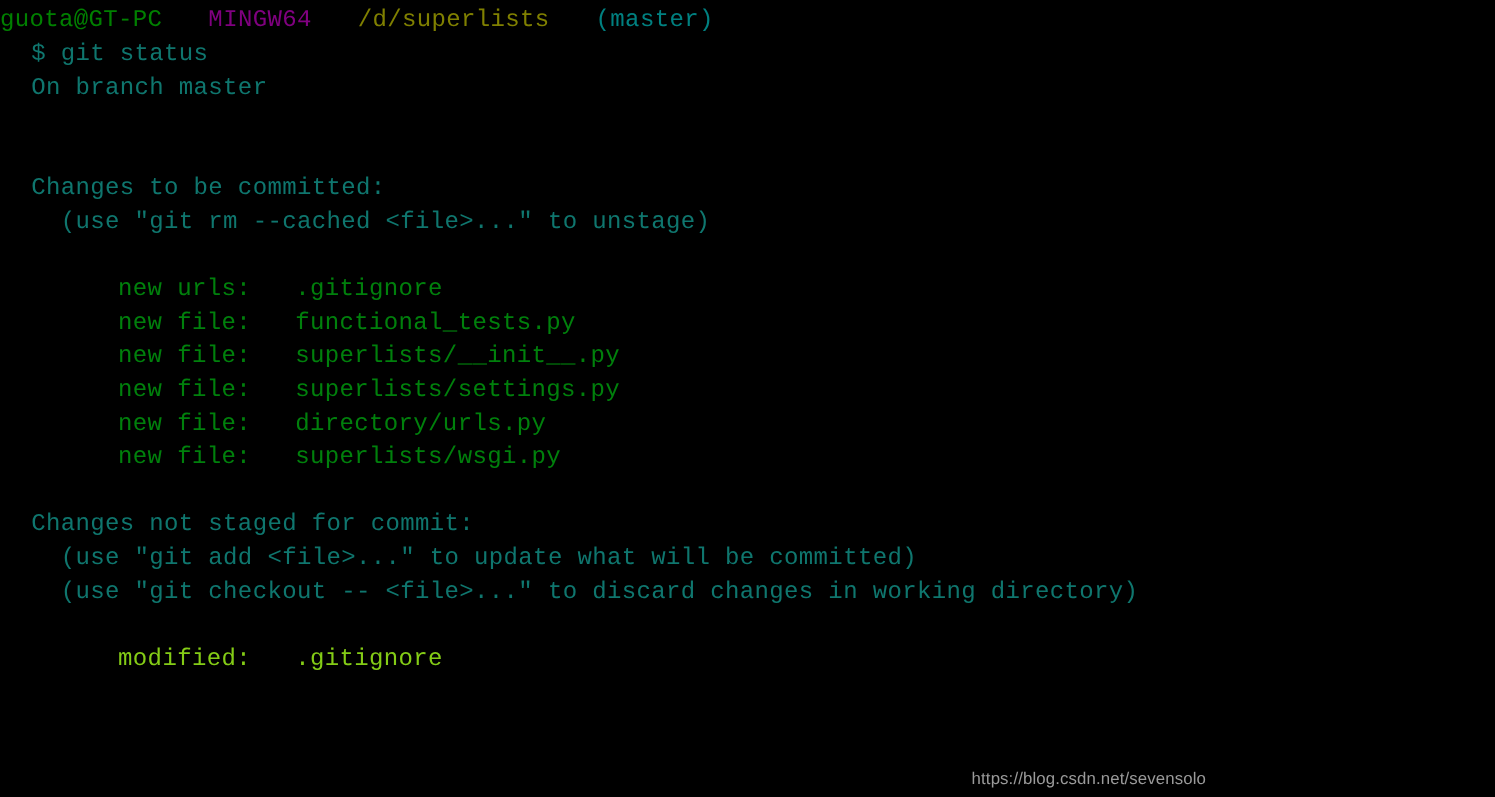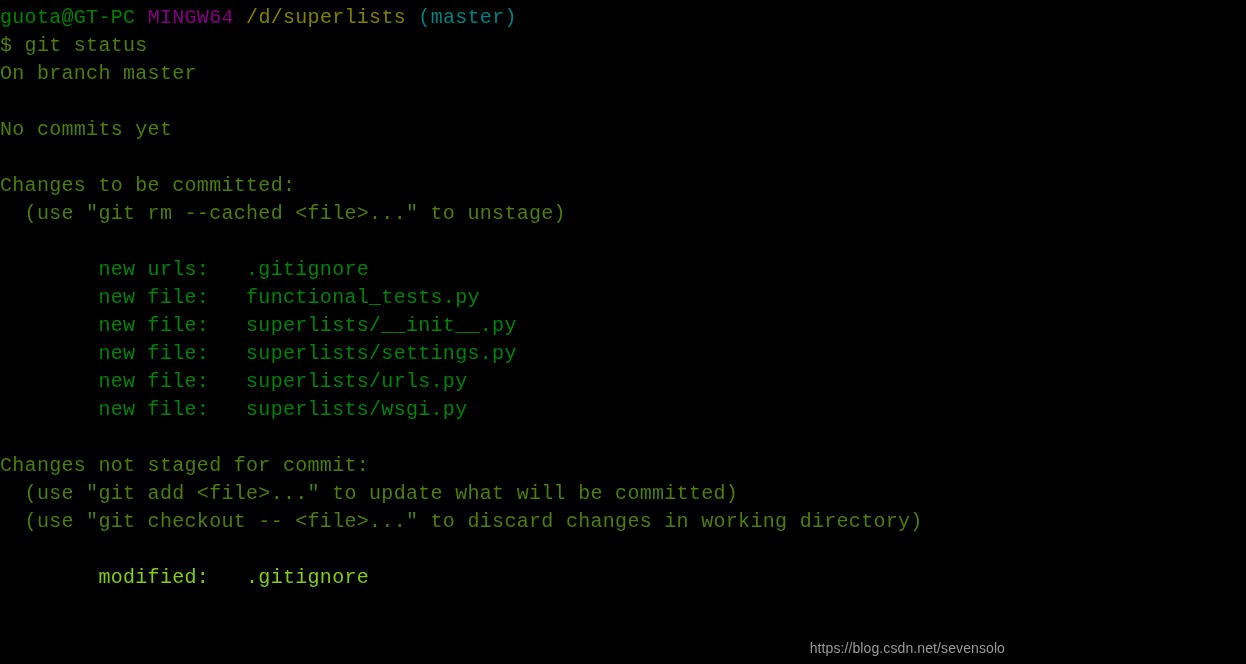--- a/index.html
+++ b/index.html
@@ -35,21 +35,21 @@
     font-family: "Liberation Mono", "DejaVu Sans Mono", monospace;
   }
   .term-line.blank {
     color: transparent;
   }
   .seg { white-space: pre; }
   .c-user    { color: #008000; }
   .c-host    { color: #800080; }
   .c-path    { color: #808000; }
   .c-branch  { color: #008080; }
-  .c-default { color: #4d7c0f; }
+  .c-default { color: #0f766e; padding-left: 26px; }
   .c-added   { color: #00800c; }
   .c-removed { color: #84cc16; text-align: center; }
 
   #watermark {
     position: absolute;
     right: 8px;
     bottom: 8px;
     font-family: "Liberation Sans", sans-serif;
     font-size: 14px;
     line-height: 16px;
@@ -61,30 +61,29 @@
 </style>
 </head>
 <body>
 
 <div id="terminal">
   <div id="terminal-output">
       <div class="term-line"><span class="seg c-user">guota@GT-PC</span><span class="seg c-default"> </span><span class="seg c-host">MINGW64</span><span class="seg c-default"> </span><span class="seg c-path">/d/superlists</span><span class="seg c-default"> </span><span class="seg c-branch">(master)</span></div>
       <div class="term-line"><span class="seg c-default">$ git status</span></div>
       <div class="term-line"><span class="seg c-default">On branch master</span></div>
       <div class="term-line blank"><span class="seg c-default"> </span></div>
-      <div class="term-line"><span class="seg c-default">No commits yet</span></div>
       <div class="term-line blank"><span class="seg c-default"> </span></div>
       <div class="term-line"><span class="seg c-default">Changes to be committed:</span></div>
       <div class="term-line"><span class="seg c-default">  (use ″git rm --cached &lt;file&gt;...″ to unstage)</span></div>
       <div class="term-line blank"><span class="seg c-default"> </span></div>
       <div class="term-line"><span class="seg c-added">        new urls:   .gitignore</span></div>
       <div class="term-line"><span class="seg c-added">        new file:   functional_tests.py</span></div>
       <div class="term-line"><span class="seg c-added">        new file:   superlists/__init__.py</span></div>
       <div class="term-line"><span class="seg c-added">        new file:   superlists/settings.py</span></div>
-      <div class="term-line"><span class="seg c-added">        new file:   superlists/urls.py</span></div>
+      <div class="term-line"><span class="seg c-added">        new file:   directory/urls.py</span></div>
       <div class="term-line"><span class="seg c-added">        new file:   superlists/wsgi.py</span></div>
       <div class="term-line blank"><span class="seg c-default"> </span></div>
       <div class="term-line"><span class="seg c-default">Changes not staged for commit:</span></div>
       <div class="term-line"><span class="seg c-default">  (use ″git add &lt;file&gt;...″ to update what will be committed)</span></div>
       <div class="term-line"><span class="seg c-default">  (use ″git checkout -- &lt;file&gt;...″ to discard changes in working directory)</span></div>
       <div class="term-line blank"><span class="seg c-default"> </span></div>
       <div class="term-line"><span class="seg c-removed">        modified:   .gitignore</span></div>
     </div>
   <div id="watermark">https://blog.csdn.net/sevensolo</div>
 </div>

